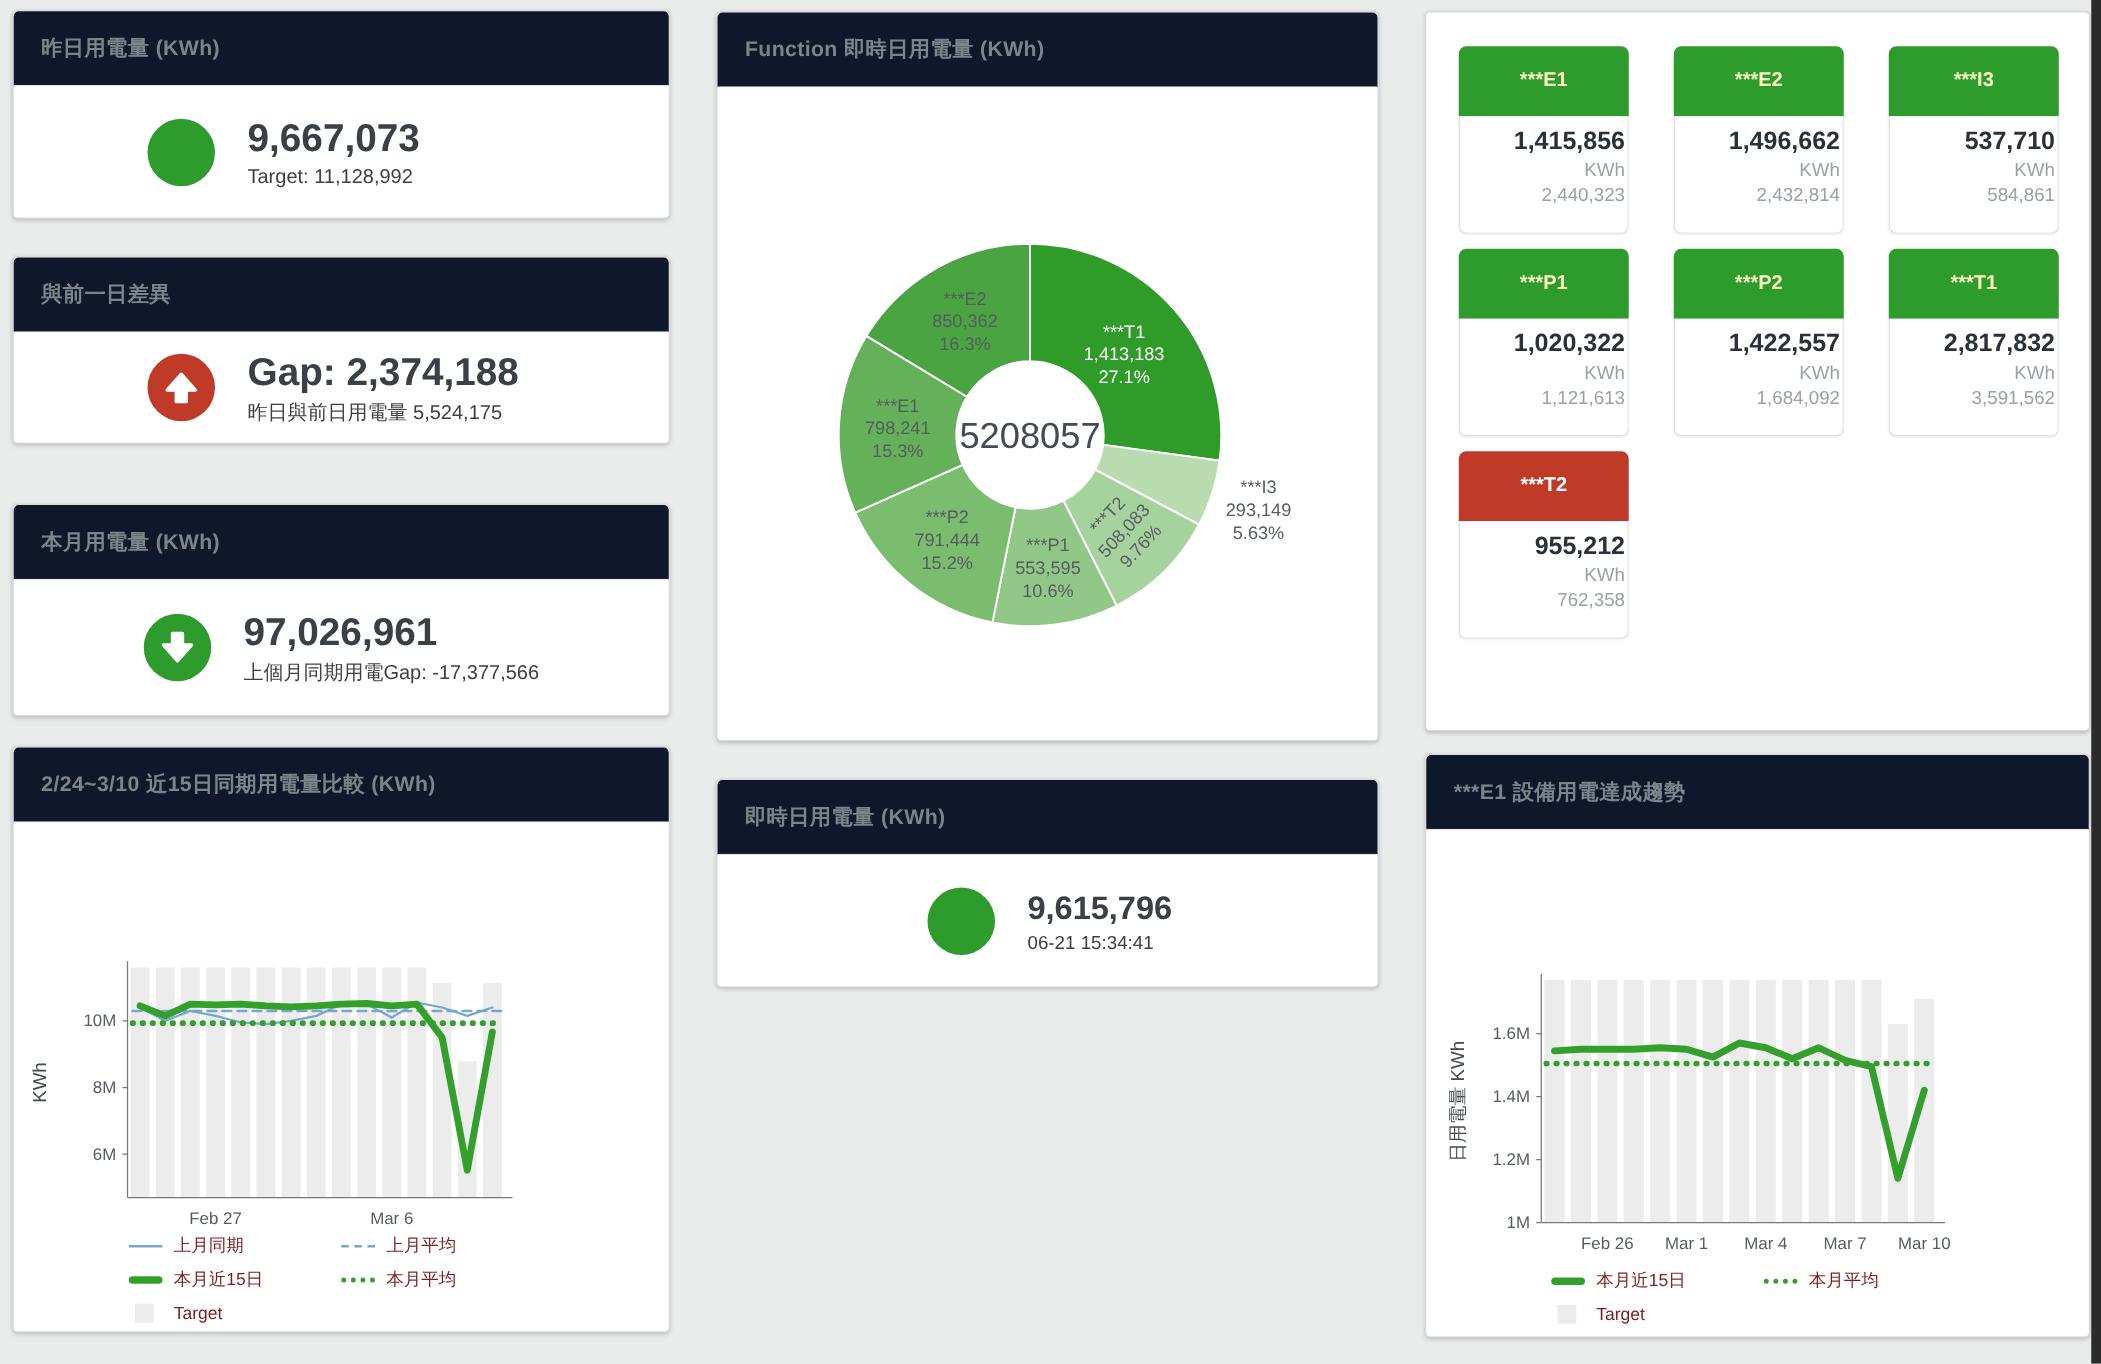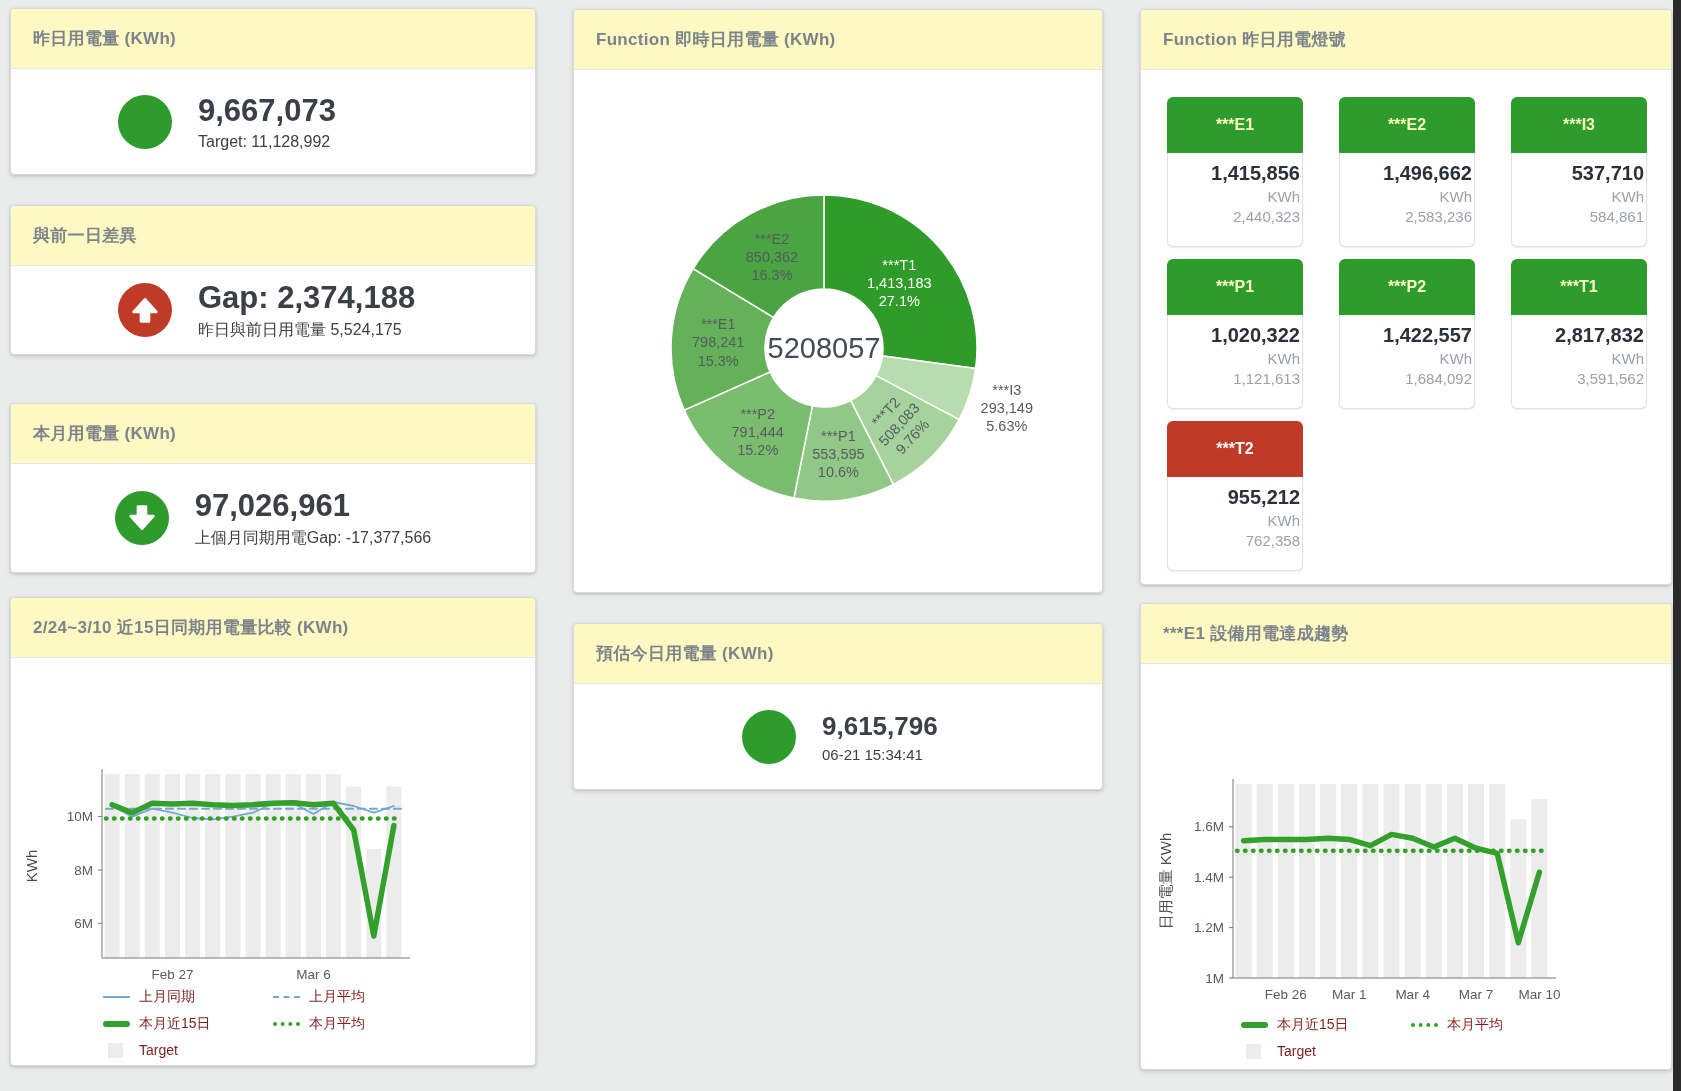--- a/index.html
+++ b/index.html
@@ -13,21 +13,21 @@
   }
   .card {
     position:absolute;
     background:#fff;
     border:1px solid #d8dadc;
     border-radius:4px;
     box-shadow:0 1px 3px rgba(0,0,0,.15), 0 2px 6px rgba(0,0,0,.06);
   }
   .card-head {
     height:60px;
-    background:#fef9c3;
+    background:#0f172a;
     border-bottom:1px solid #e4e6e8;
     border-radius:4px 4px 0 0;
     display:flex;
     align-items:center;
     padding:4px 22px;
     font-size:17px;
     font-weight:bold;
     color:#7c848b;
     letter-spacing:.3px;
   }
@@ -214,50 +214,49 @@
           <path d="M 119.15674859050833 198.69650978303315 A 153 153 0 0 1 249.99999999999997 125 L 249.99999999999997 219 A 59 59 0 0 0 199.54410566562086 247.41891553724807 Z" fill="#4aa441" stroke="#fff" stroke-width="1.5"></path>
           <g>
             <text x="197.98020789173168" y="173.64231905784692" text-anchor="middle" font-size="14.5" fill="#565c61"><tspan x="197.98020789173168" dy="0">***E2</tspan><tspan x="197.98020789173168" dy="1.25em">850,362</tspan><tspan x="197.98020789173168" dy="1.25em">16.3%</tspan></text>
           </g>
           <text x="250" y="288" text-anchor="middle" font-size="29" fill="#434b54">5208057</text>
         </svg></div>
   </div>
 </div>
 
 <div class="card" style="left:573px; top:623px; width:530px; height:167px;">
-  <div class="card-head">預估今日用電量 (KWh)</div>
+  <div class="card-head">即時日用電量 (KWh)</div>
   <div class="card-body">
     <div class="stat-row" style="justify-content:center; padding-left:88px;">
       <div class="circ green"></div>
       <div class="stat-text" style="min-width:200px;">
         <div class="stat-val" style="font-size:26px;">9,615,796</div>
         <div class="stat-sub" style="font-size:15px;">06-21 15:34:41</div>
       </div>
     </div>
   </div>
 </div>
 
 <div class="card" style="left:1140px; top:9px; width:532px; height:576px;">
-  <div class="card-head">Function 昨日用電燈號</div>
   <div class="card-body">
     <div id="status-grid">
         <div class="scard">
           <div class="scard-head green">***E1</div>
           <div class="scard-body">
             <div class="scard-val">1,415,856</div>
             <div class="scard-unit">KWh</div>
             <div class="scard-target">2,440,323</div>
           </div>
         </div>
         <div class="scard">
           <div class="scard-head green">***E2</div>
           <div class="scard-body">
             <div class="scard-val">1,496,662</div>
             <div class="scard-unit">KWh</div>
-            <div class="scard-target">2,583,236</div>
+            <div class="scard-target">2,432,814</div>
           </div>
         </div>
         <div class="scard">
           <div class="scard-head green">***I3</div>
           <div class="scard-body">
             <div class="scard-val">537,710</div>
             <div class="scard-unit">KWh</div>
             <div class="scard-target">584,861</div>
           </div>
         </div>

